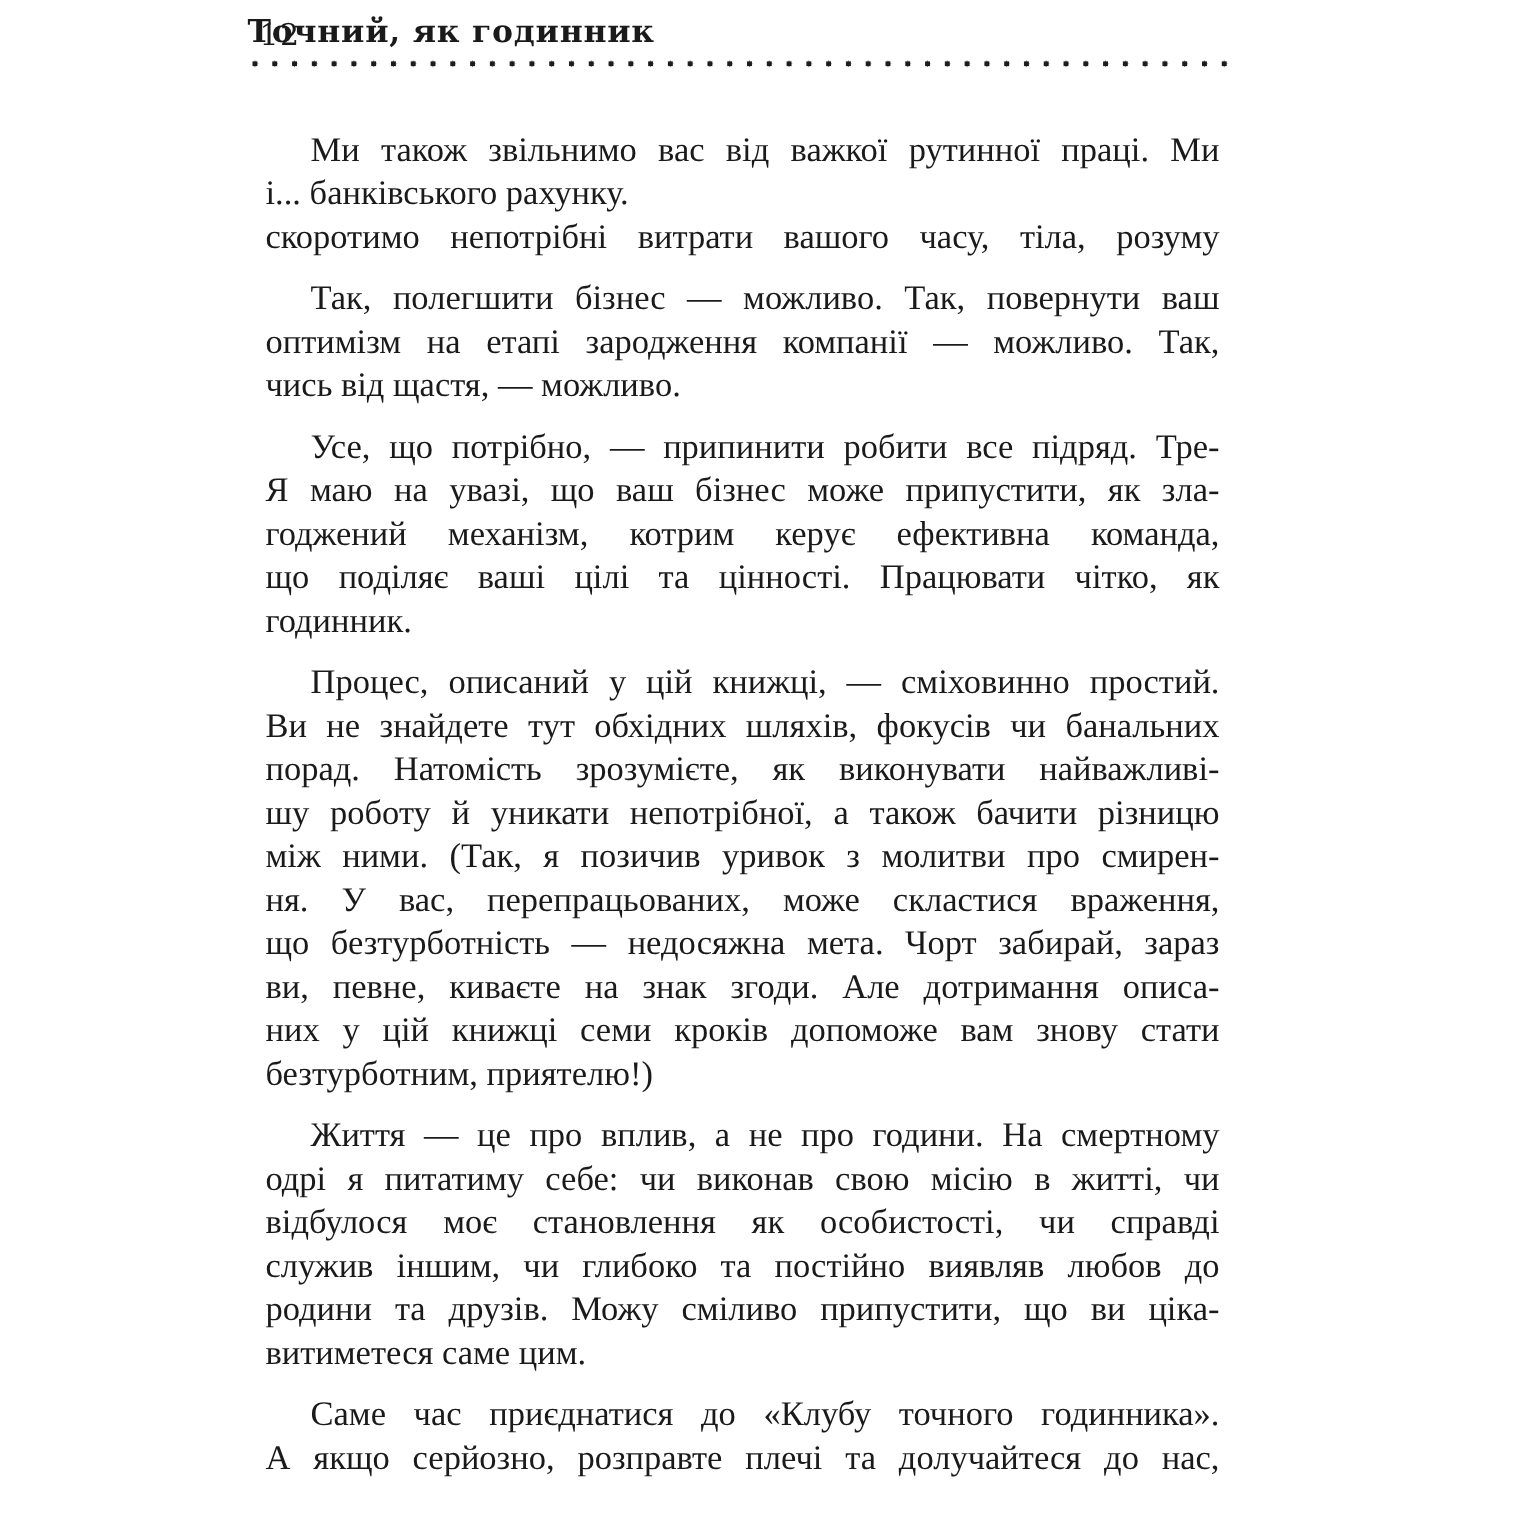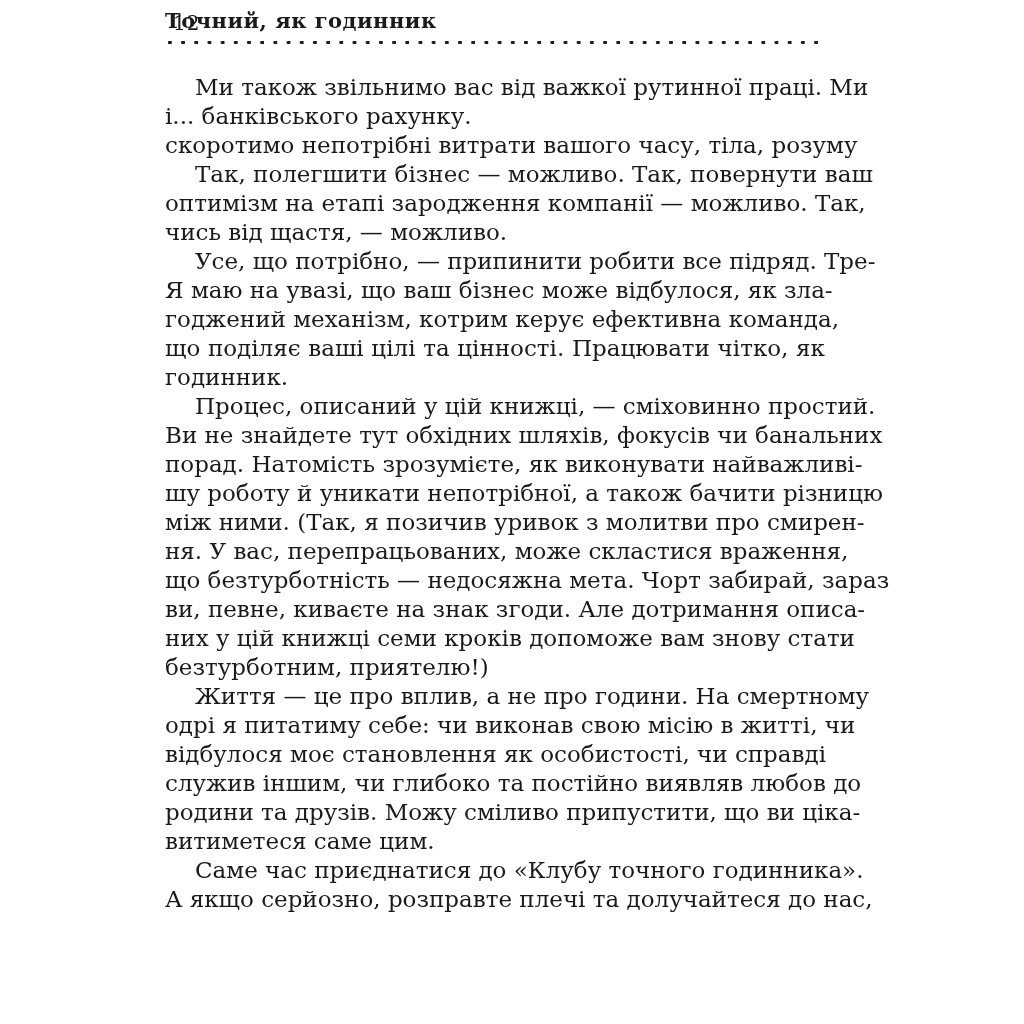--- a/index.html
+++ b/index.html
@@ -49,21 +49,22 @@
     background-repeat: repeat-x;
   }
   .body-text {
     position: absolute;
     left: 165px;
     top: 73px;
     width: 660px;
     font-size: 23px;
   }
   .paragraph {
-    margin: 0;
+    margin: 12px;
+    font-family: Liberation Serif, serif;
   }
   .line {
     display: block;
     height: 29px;
     line-height: 29px;
     text-align: justify;
     text-align-last: justify;
     white-space: nowrap;
   }
   .line.first {
@@ -90,21 +91,21 @@
         <span class="line last">і... банківського рахунку.</span>
         <span class="line">скоротимо непотрібні витрати вашого часу, тіла, розуму</span>
       </div>
       <div class="paragraph">
         <span class="line first">Так, полегшити бізнес — можливо. Так, повернути ваш</span>
         <span class="line">оптимізм на етапі зародження компанії — можливо. Так,</span>
         <span class="line last">чись від щастя, — можливо.</span>
       </div>
       <div class="paragraph">
         <span class="line first">Усе, що потрібно, — припинити робити все підряд. Тре-</span>
-        <span class="line">Я маю на увазі, що ваш бізнес може відбулося, як зла-</span>
+        <span class="line">Я маю на увазі, що ваш бізнес може припустити, як зла-</span>
         <span class="line">годжений механізм, котрим керує ефективна команда,</span>
         <span class="line">що поділяє ваші цілі та цінності. Працювати чітко, як</span>
         <span class="line last">годинник.</span>
       </div>
       <div class="paragraph">
         <span class="line first">Процес, описаний у цій книжці, — сміховинно простий.</span>
         <span class="line">Ви не знайдете тут обхідних шляхів, фокусів чи банальних</span>
         <span class="line">порад. Натомість зрозумієте, як виконувати найважливі-</span>
         <span class="line">шу роботу й уникати непотрібної, а також бачити різницю</span>
         <span class="line">між ними. (Так, я позичив уривок з молитви про смирен-</span>

